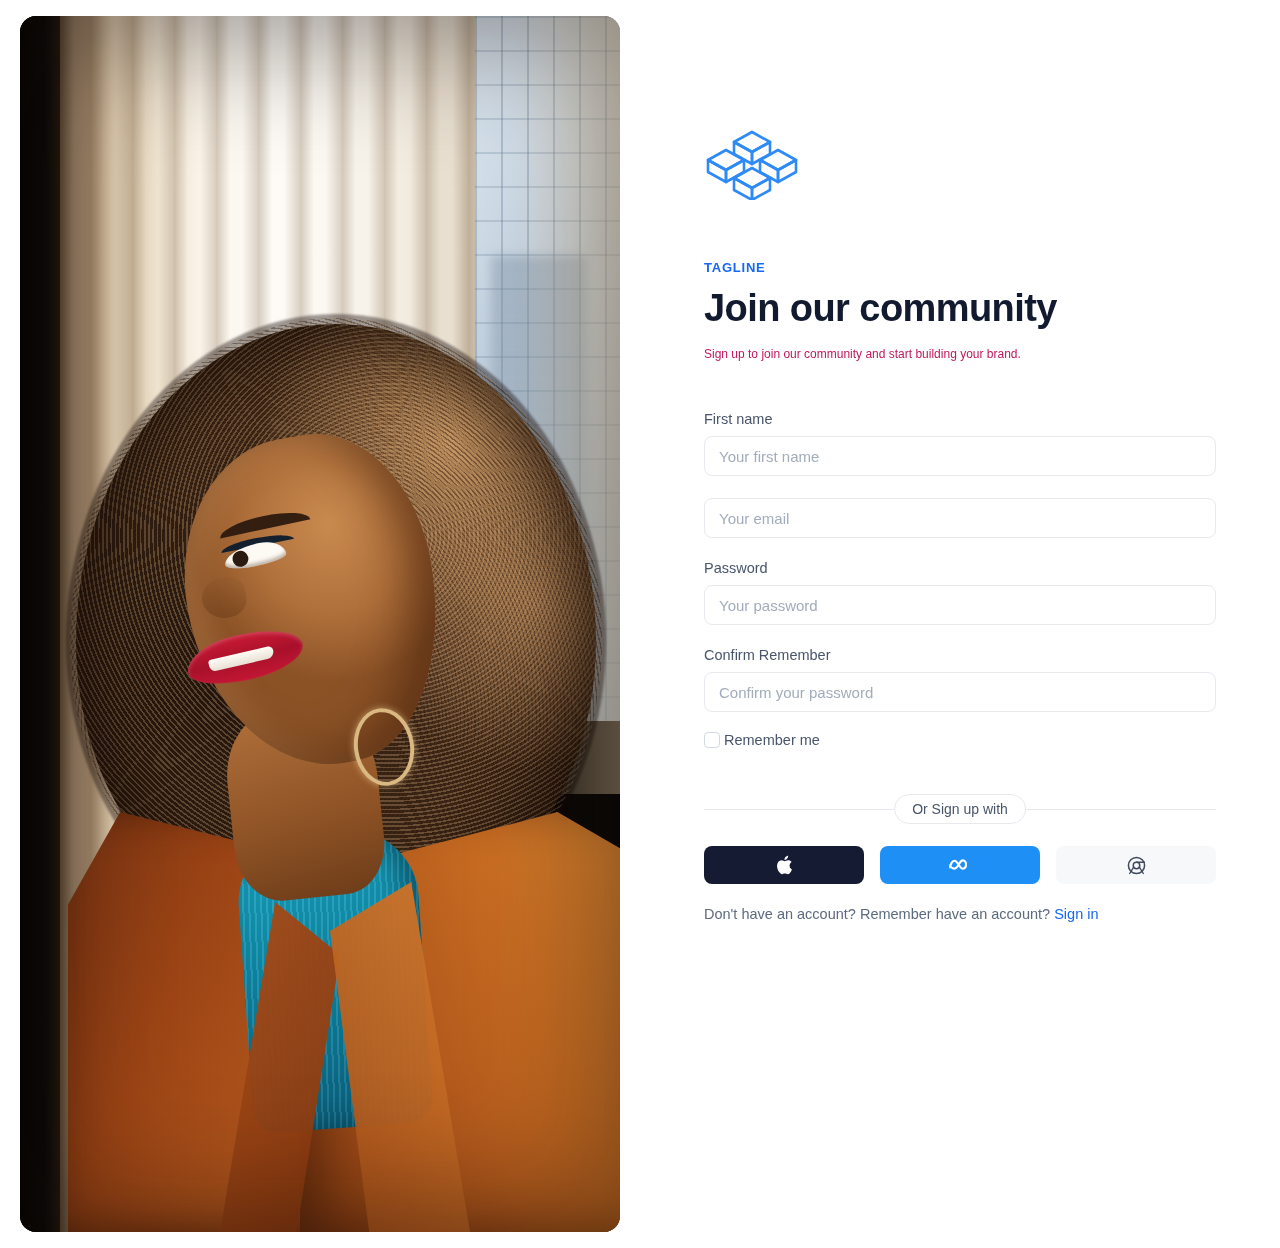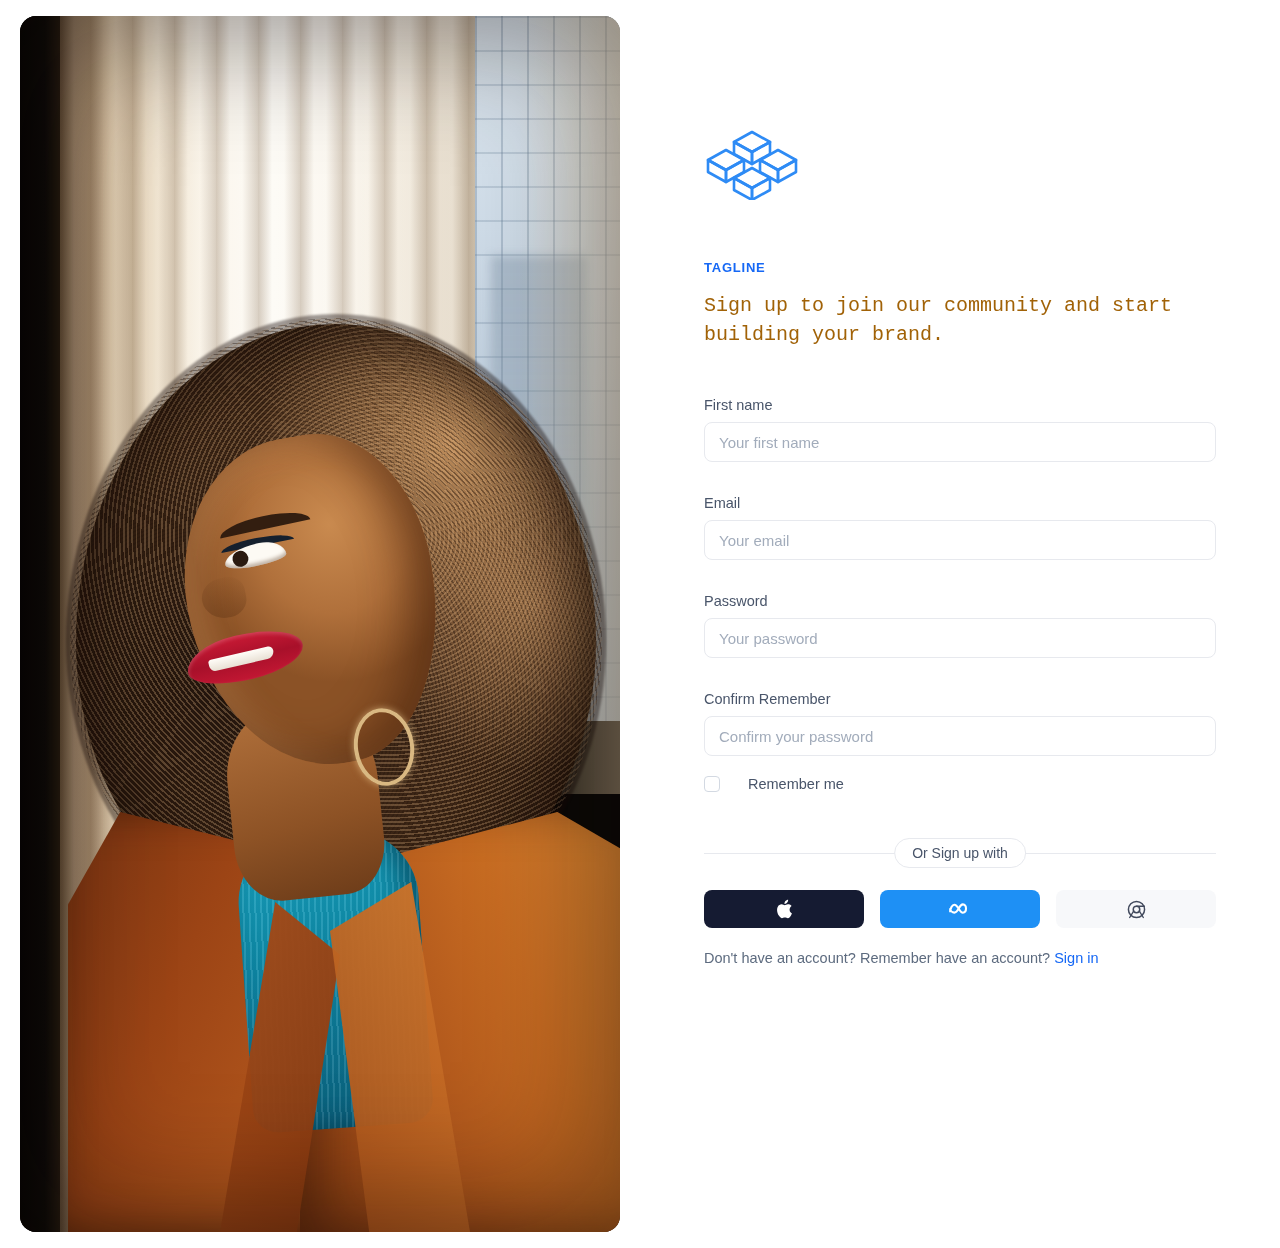--- a/index.html
+++ b/index.html
@@ -221,45 +221,45 @@
     color: #1668f5;
     text-transform: uppercase;
   }
   .headline {
     margin: 12px 0 0 0;
     font-size: 38px; font-weight: bold;
     color: #111a2e; letter-spacing: -0.015em;
   }
   .subhead {
     margin: 16px 0 0 0;
-    font-size: 20px; color: #a16207; line-height: 1.45; font-family: Liberation Mono, monospace;
+    font-size: 12px; color: #be185d; line-height: 1.45;
   }
 
   .fields { margin-top: 48px; }
-  .field { margin-bottom: 33px; }
+  .field { margin-bottom: 22px; }
   .field:last-child { margin-bottom: 0; }
   .field-label {
     display:block;
     font-size: 14.5px; font-weight: normal;
     color: #49556a; margin-bottom: 9px;
   }
   .field-input {
     display:block; width: 512px; height: 40px;
     padding: 0 14px;
     border: 1px solid #e7e9ee; border-radius: 8px;
     background: #ffffff;
     font-family: "Liberation Sans", sans-serif;
     font-size: 15px; color: #1f2937;
     outline: none;
   }
   .field-input::placeholder { color: #a2acbb; }
 
   .checks { margin-top: 20px; }
   .check-row {
-    display:flex; align-items:flex-end; gap: 28px;
+    display:flex; align-items:flex-end; gap: 4px;
     margin-bottom: 11px;
   }
   .check-row:last-child { margin-bottom: 0; }
   .checkbox {
     width: 16px; height: 16px; flex: 0 0 16px;
     border: 1px solid #d3d9e2; border-radius: 4px;
     background: #fff;
   }
   .check-label { font-size: 14.5px; color: #49556a; }
   .link { color: #1668f5; text-decoration: none; }
@@ -362,31 +362,31 @@
         <path d="M56 32 L56 44 L74 54 L74 42 Z"></path>
         <path d="M92 32 L92 44 L74 54 L74 42 Z"></path>
 
         <path d="M48 40 L66 50 L48 60 L30 50 Z"></path>
         <path d="M30 50 L30 62 L48 72 L48 60 Z"></path>
         <path d="M66 50 L66 62 L48 72 L48 60 Z"></path>
       </g>
     </svg>
 
     <div class="tagline">TAGLINE</div>
+    <h1 class="headline">Join our community</h1>
     <p class="subhead">Sign up to join our community and start building your brand.</p>
 
     <div class="fields">
 
       <div class="field">
         <label class="field-label">First name</label>
         <input class="field-input" type="text" placeholder="Your first name" style="">
       </div>
 
       <div class="field">
-        <label class="field-label">Email</label>
         <input class="field-input" type="email" placeholder="Your email" style="">
       </div>
 
       <div class="field">
         <label class="field-label">Password</label>
         <input class="field-input" type="password" placeholder="Your password" style="">
       </div>
 
       <div class="field">
         <label class="field-label">Confirm Remember</label>

